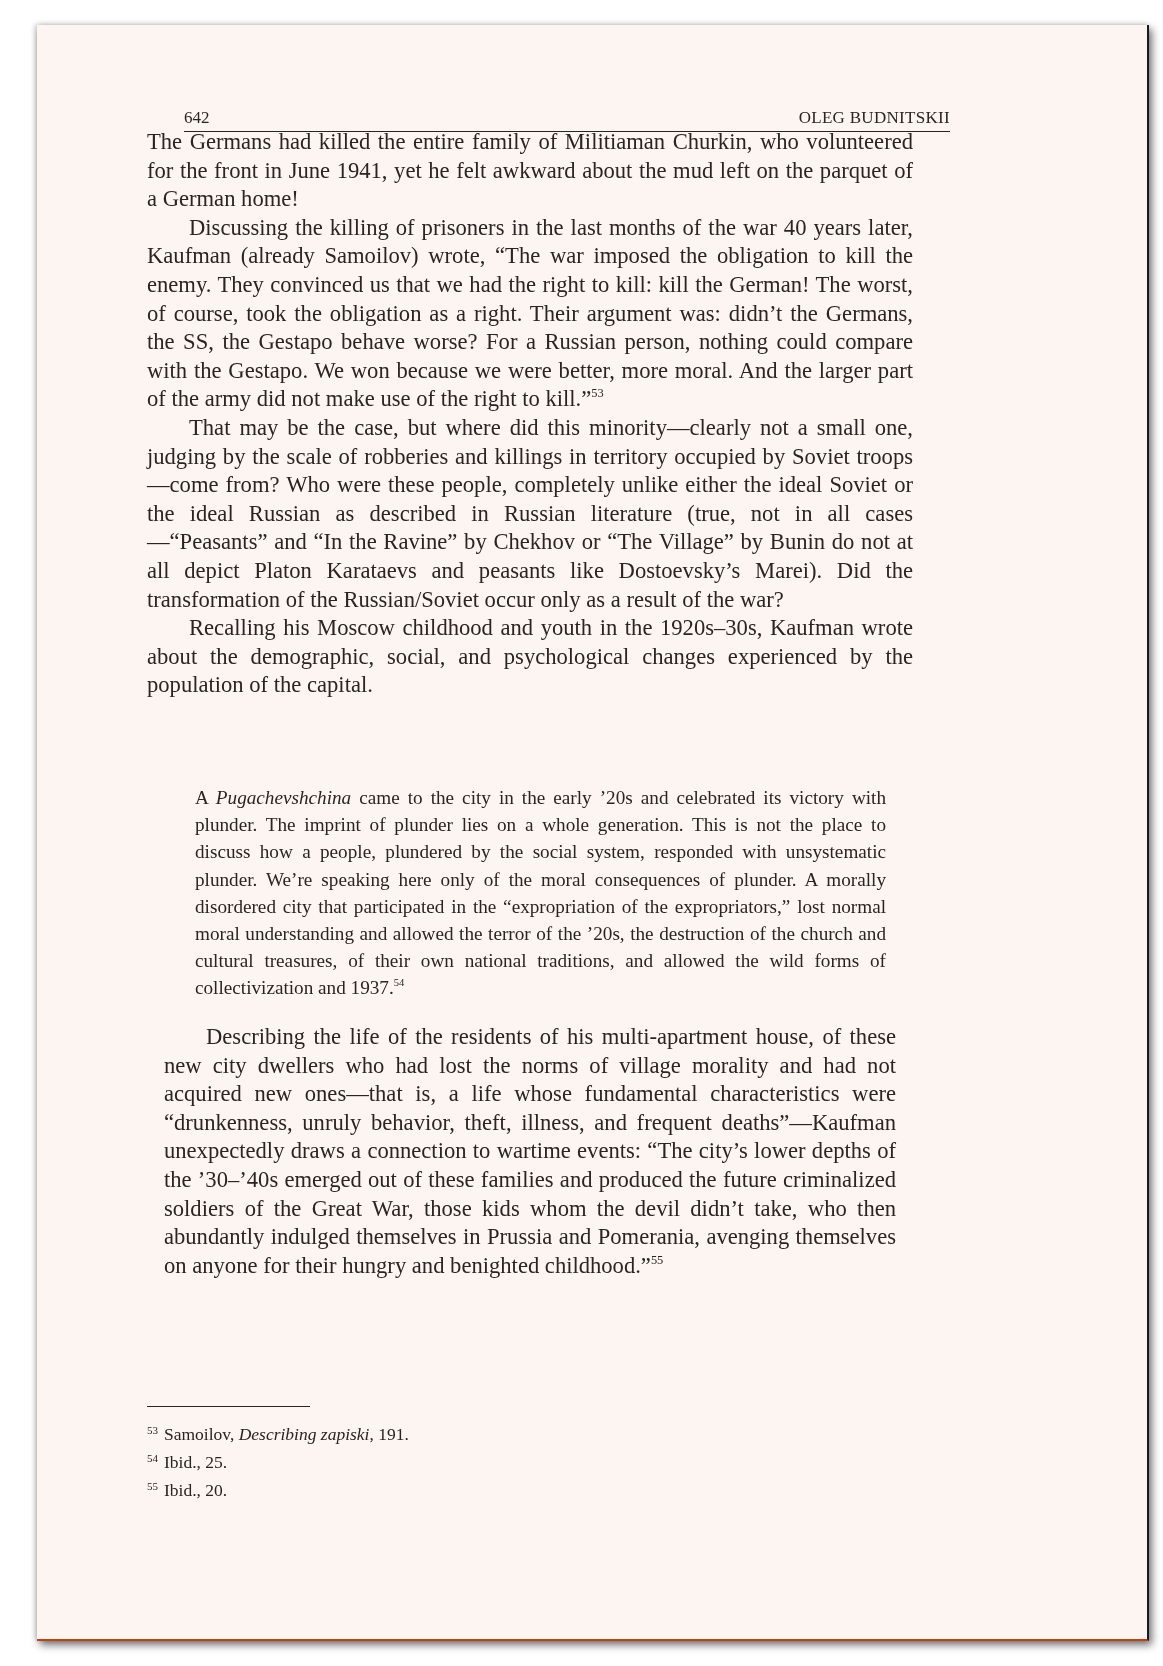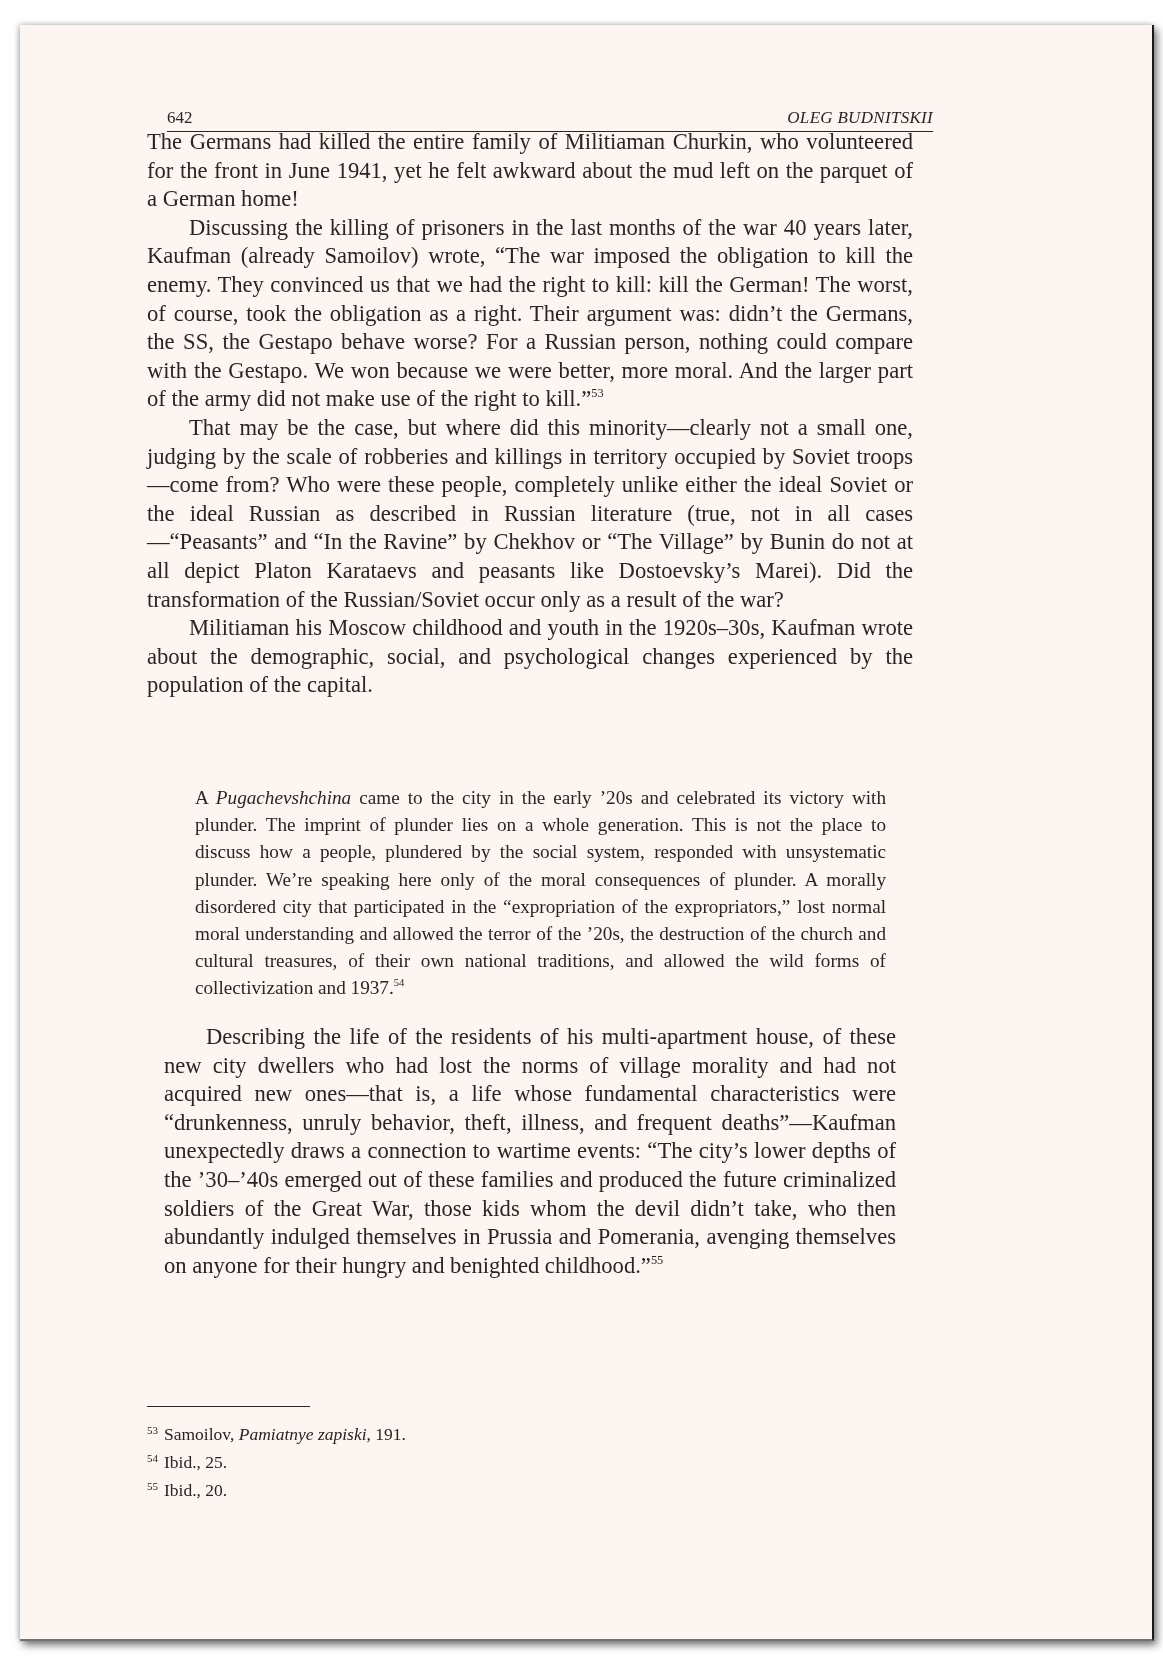--- a/index.html
+++ b/index.html
@@ -6,38 +6,37 @@
     body {
       width: 1163px; height: 1666px;
       background: #ffffff;
       position: relative;
       overflow: hidden;
       font-family: "Liberation Serif", "DejaVu Serif", serif;
       color: #2a2422;
     }
     .page {
       position: absolute;
-      left: 20px; top: 25px;
+      left: 37px; top: 25px;
       width: 1110px; height: 1614px;
       background: #fdf5f1;
       border-right: 2px solid #1a1a1a;
-      border-bottom: 2px solid #737373;
+      border-bottom: 2px solid #c2410c;
       box-shadow: 3px 4px 8px rgba(0,0,0,0.55), -2px -1px 5px rgba(0,0,0,0.18);
-      padding-left: 22px;
     }
     .header {
       position: absolute;
       left: 147px; top: 78px;
       width: 766px;
       height: 28px;
       border-bottom: 1.5px solid #2a2422;
       font-size: 17px;
     }
     .header .pnum { position: absolute; left: 0; bottom: 3px; }
-    .header .author { position: absolute; right: 0; bottom: 3px; letter-spacing: 0.3px; font-style: italic; }
+    .header .author { position: absolute; right: 0; bottom: 3px; letter-spacing: 0.3px; }
     .body {
       position: absolute;
       left: 147px; top: 128px;
       width: 766px;
       font-size: 22.6px;
       line-height: 28.6px;
     }
     .body p { margin: 0; text-align: justify; }
     .body p.indent { text-indent: 42px; }
     .quote {
@@ -80,30 +79,30 @@
   <div class="header">
     <span class="pnum">642</span>
     <span class="author">OLEG BUDNITSKII</span>
   </div>
 </div>
 
 <div class="body">
   <p><span>The Germans had killed the entire family of Militiaman Churkin, who volunteered for the front in June 1941, yet he felt awkward about the mud left on the parquet of a German home!</span></p>
   <p class="indent"><span>Discussing the killing of prisoners in the last months of the war 40 years later, Kaufman (already Samoilov) wrote, “The war imposed the obligation to kill the enemy. They convinced us that we had the right to kill: kill the German! The worst, of course, took the obligation as a right. Their argument was: didn’t the Germans, the SS, the Gestapo behave worse? For a Russian person, nothing could compare with the Gestapo. We won because we were better, more moral. And the larger part of the army did not make use of the right to kill.”</span><sup>53</sup></p>
   <p class="indent"><span>That may be the case, but where did this minority—clearly not a small one, judging by the scale of robberies and killings in territory occupied by Soviet troops—come from? Who were these people, completely unlike either the ideal Soviet or the ideal Russian as described in Russian literature (true, not in all cases—“Peasants” and “In the Ravine” by Chekhov or “The Village” by Bunin do not at all depict Platon Karataevs and peasants like Dostoevsky’s Marei). Did the transformation of the Russian/Soviet occur only as a result of the war?</span></p>
-  <p class="indent"><span>Militiaman his Moscow childhood and youth in the 1920s–30s, Kaufman wrote about the demographic, social, and psychological changes experienced by the population of the capital.</span></p>
+  <p class="indent"><span>Recalling his Moscow childhood and youth in the 1920s–30s, Kaufman wrote about the demographic, social, and psychological changes experienced by the population of the capital.</span></p>
 </div>
 
 <div class="quote">
   <p><span>A </span><em>Pugachevshchina</em><span> came to the city in the early ’20s and celebrated its victory with plunder. The imprint of plunder lies on a whole generation. This is not the place to discuss how a people, plundered by the social system, responded with unsystematic plunder. We’re speaking here only of the moral consequences of plunder. A morally disordered city that participated in the “expropriation of the expropriators,” lost normal moral understanding and allowed the terror of the ’20s, the destruction of the church and cultural treasures, of their own national traditions, and allowed the wild forms of collectivization and 1937.</span><sup>54</sup></p>
 </div>
 
 <div class="body2">
   <p><span>Describing the life of the residents of his multi-apartment house, of these new city dwellers who had lost the norms of village morality and had not acquired new ones—that is, a life whose fundamental characteristics were “drunkenness, unruly behavior, theft, illness, and frequent deaths”—Kaufman unexpectedly draws a connection to wartime events: “The city’s lower depths of the ’30–’40s emerged out of these families and produced the future criminalized soldiers of the Great War, those kids whom the devil didn’t take, who then abundantly indulged themselves in Prussia and Pomerania, avenging themselves on anyone for their hungry and benighted childhood.”</span><sup>55</sup></p>
 </div>
 
 <div class="fn-rule"></div>
 
 <div class="footnotes">
-  <div class="fn"><span class="num">53</span><span>Samoilov, </span><em>Pamiatnye zapiski</em><span>, 191.</span></div>
+  <div class="fn"><span class="num">53</span><span>Samoilov, </span><em>Describing zapiski</em><span>, 191.</span></div>
   <div class="fn"><span class="num">54</span><span>Ibid., 25.</span></div>
   <div class="fn"><span class="num">55</span><span>Ibid., 20.</span></div>
 </div>
 
 </body></html>

